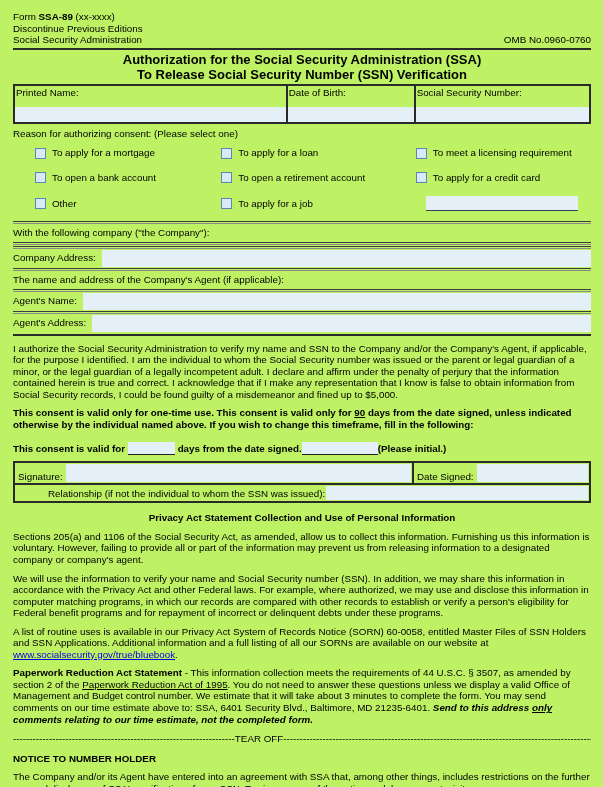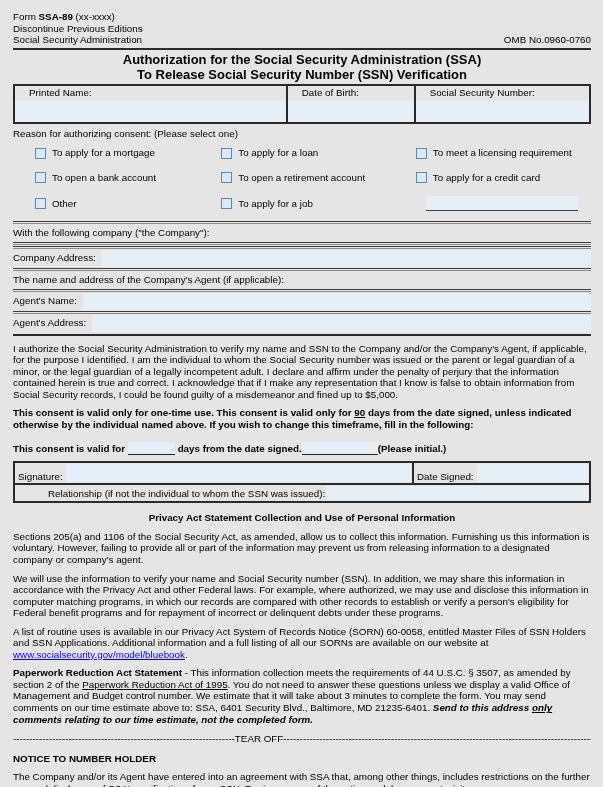--- a/index.html
+++ b/index.html
@@ -1,20 +1,20 @@
 <!DOCTYPE html>
 <html><head>
 <meta charset="utf-8">
 <style>
   * { box-sizing: border-box; }
   html, body { margin: 0; padding: 0; background: #fff; }
   .page {
     width: 603px; height: 787px;
     margin: 0 auto;
-    background: #e5e5e5;
+    background: #bef264;
     color: #000;
     font-family: "Liberation Sans", sans-serif;
     font-size: 9.8px;
     line-height: 1.18;
     padding: 11px 12px 0 13px;
     overflow: hidden;
     position: relative;
   }
   .b { font-weight: bold; }
   .u { text-decoration: underline; }
@@ -25,21 +25,21 @@
   
   .hdr-row { display: flex; justify-content: space-between; align-items: flex-end; }
   .hr2 { border-top: 2px solid #2a2a2a; margin: 2px 0; }
   .sep { height: 3px; border-top: 1px solid #3c3c3c; border-bottom: 1px solid #8a8a8a; margin: 1px 0; }
   .title { text-align: center; font-weight: bold; font-size: 13px; line-height: 1.16; margin: 1px 0 2px; }
 
   
   .id-table { display: grid; grid-template-columns: 47.5% 22.3% 30.2%; border: 2px solid #2a2a2a; }
   .id-cell { border-right: 2px solid #2a2a2a; display: flex; flex-direction: column; min-height: 36px; }
   .id-cell:last-child { border-right: none; }
-  .id-label { padding: 1px 14px 0; height: 15px; }
+  .id-label { padding: 1px 1px 0; height: 21px; }
   .id-input { flex: 1; background: var(--fill); }
 
   
   .reason-prompt { margin: 4px 0 6px; }
   .cb-grid { display: grid; grid-template-columns: 33.5% 35% 31.5%; padding-left: 22px; row-gap: 13px; margin: 8px 0 10px; }
   .cb-item { display: flex; align-items: center; gap: 6px; }
   .cb { width: 11px; height: 11px; background: #d9eaf7; border: 1px solid #5b87b5; flex: 0 0 auto; cursor: pointer; }
   .other-input { background: var(--fill); border-bottom: 1.5px solid #30435a; height: 15px; width: 152px; margin-left: 10px; align-self: end; }
 
   
@@ -193,21 +193,21 @@
     <div class="sig-r2">
       <span class="lbl">Relationship (if not the individual to whom the SSN was issued):</span>
       <span class="fld"></span>
     </div>
   </div>
 
   <div class="pa-heading">Privacy Act Statement Collection and Use of Personal Information</div>
 
   <p class="para">Sections 205(a) and 1106 of the Social Security Act, as amended, allow us to collect this information. Furnishing us this information is voluntary. However, failing to provide all or part of the information may prevent us from releasing information to a designated company or company's agent.</p>
   <p class="para">We will use the information to verify your name and Social Security number (SSN). In addition, we may share this information in accordance with the Privacy Act and other Federal laws. For example, where authorized, we may use and disclose this information in computer matching programs, in which our records are compared with other records to establish or verify a person's eligibility for Federal benefit programs and for repayment of incorrect or delinquent debts under these programs.</p>
-  <p class="para"><span>A list of routine uses is available in our Privacy Act System of Records Notice (SORN) 60-0058, entitled Master Files of SSN Holders and SSN Applications. Additional information and a full listing of all our SORNs are available on our website at </span><a class="lnk">www.socialsecurity.gov/model/bluebook</a><span>.</span></p>
+  <p class="para"><span>A list of routine uses is available in our Privacy Act System of Records Notice (SORN) 60-0058, entitled Master Files of SSN Holders and SSN Applications. Additional information and a full listing of all our SORNs are available on our website at </span><a class="lnk">www.socialsecurity.gov/true/bluebook</a><span>.</span></p>
 
   <p class="para"><span class="b">Paperwork Reduction Act Statement</span><span> - This information collection meets the requirements of 44 U.S.C. § 3507, as amended by section 2 of the </span><span class="u">Paperwork Reduction Act of 1995</span><span>. You do not need to answer these questions unless we display a valid Office of Management and Budget control number. We estimate that it will take about 3 minutes to complete the form. You may send comments on our time estimate above to: SSA, 6401 Security Blvd., Baltimore, MD 21235-6401. </span><span class="bi">Send to this address </span><span class="biu">only</span><span class="bi"> comments relating to our time estimate, not the completed form.</span></p>
 
   <div class="tear"><span>--------------------------------------------------------------------</span><span>TEAR OFF</span><span>---------------------------------------------------------------------------------------------------</span></div>
 
   <div class="notice-head">NOTICE TO NUMBER HOLDER</div>
   <p class="para"><span>The Company and/or its Agent have entered into an agreement with SSA that, among other things, includes restrictions on the further use and disclosure of SSA's verification of your SSN. To view a copy of the entire model agreement, visit </span></p>
 
 </div>
 

